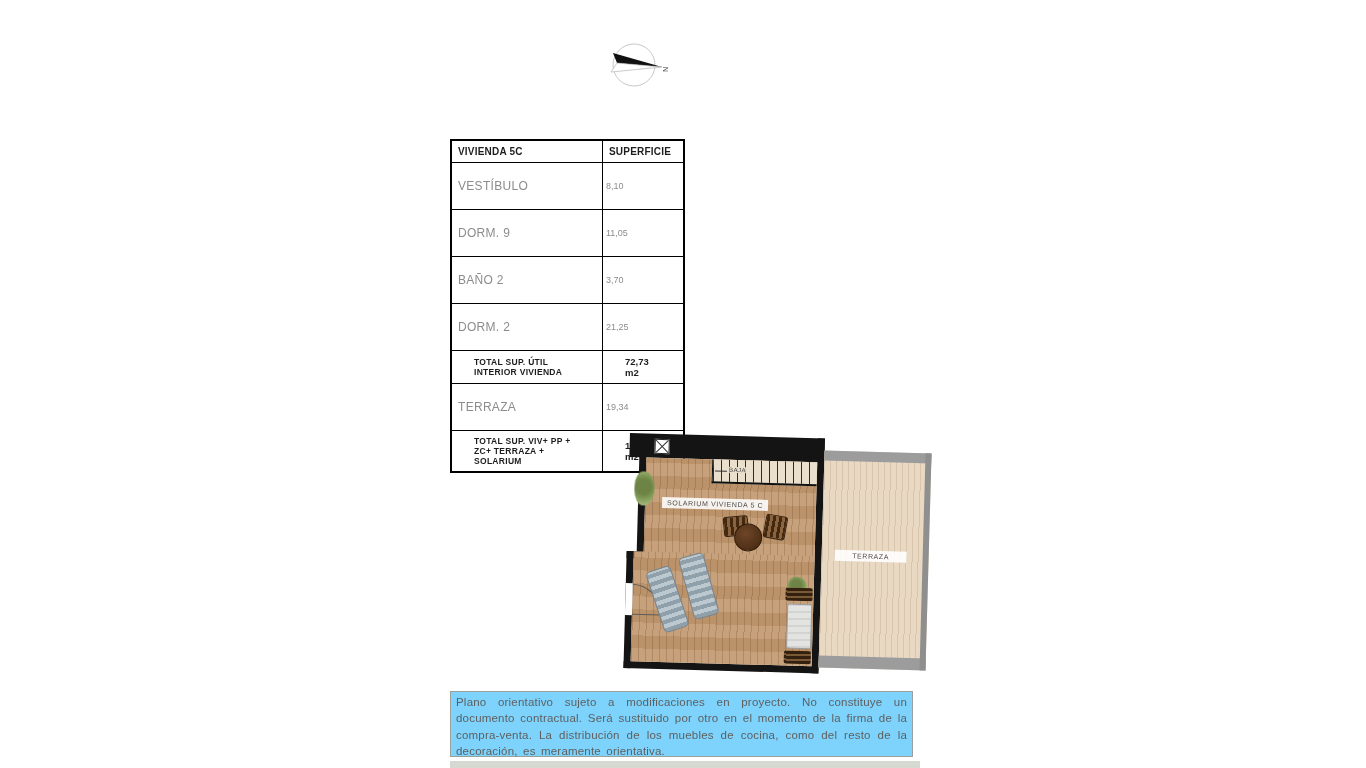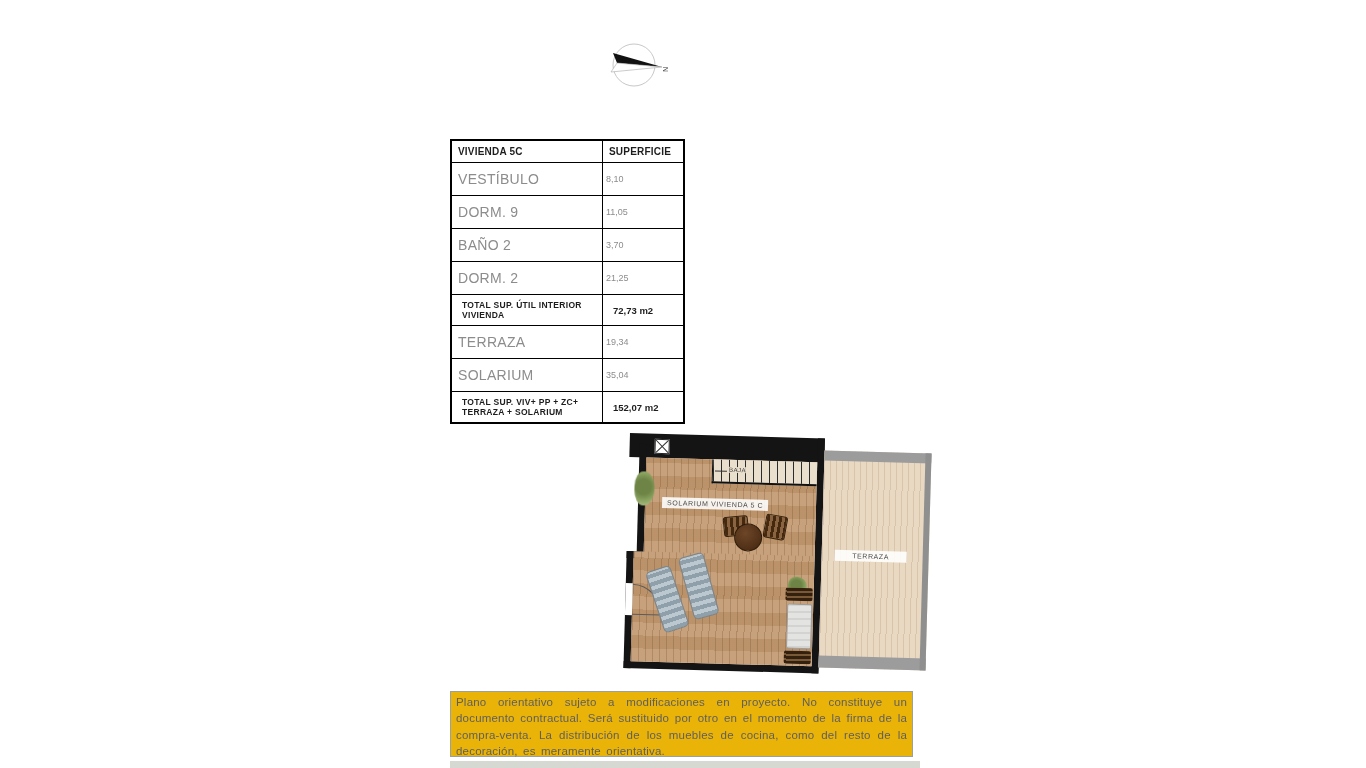--- a/index.html
+++ b/index.html
@@ -9,23 +9,23 @@
   
   .compass{position:absolute;left:606px;top:38px;width:66px;height:58px;}
 
   
   .area-table{position:absolute;left:450px;top:139px;border-collapse:collapse;
               border:2px solid #000;background:#fff;}
   .area-table th,.area-table td{border:1px solid #000;vertical-align:middle;}
   .area-table th{font-size:10px;color:#1d1d1d;padding:5px 6px;letter-spacing:.2px;}
   .area-table th.name{width:138px;text-align:left;}
   .area-table th.val{width:68px;text-align:left;}
-  .area-table td.label{font-size:14px;color:#8c8c8c;padding:8px 6px;letter-spacing:.3px;}
+  .area-table td.label{font-size:12px;color:#8c8c8c;padding:16px 6px;letter-spacing:.3px;}
   .area-table td.value{font-size:9px;color:#8c8c8c;padding:8px 3px;}
-  .area-table tr.bold-row td{color:#1d1d1d;font-weight:bold;padding:5px 10px;font-size:8.5px;}
+  .area-table tr.bold-row td{color:#1d1d1d;font-weight:bold;padding:5px 22px;font-size:8.5px;}
   .area-table tr.bold-row td.value{font-size:9.5px;}
 
   
   .plan{position:absolute;left:628px;top:433px;width:304px;height:240px;
         transform:rotate(1.6deg);transform-origin:0 0;}
   .plan *{position:absolute;box-sizing:border-box;}
   .wall{background:#141414;}
   .wall.top{left:2px;top:0;width:195px;height:24px;}
   .wall.left-upper{left:12px;top:10px;width:7px;height:112px;}
   .wall.step{left:2px;top:118px;width:17px;height:7px;}
@@ -84,21 +84,21 @@
 
   .terraza-floor{left:197px;top:12px;width:107px;height:217px;background-color:#e9d9c3;
      background-image:repeating-linear-gradient(90deg,rgba(150,115,80,.20) 0 1px,rgba(0,0,0,0) 1px 6px);}
   .terraza-rail{background:#9c9c9c;}
   .terraza-rail.top{left:197px;top:12px;width:107px;height:10px;}
   .terraza-rail.bottom{left:197px;top:217px;width:107px;height:12px;}
   .terraza-rail.right{left:298px;top:12px;width:6px;height:217px;background:#8f8f8f;}
 
   
   .disclaimer{position:absolute;left:450px;top:691px;width:463px;height:66px;
-     border:1px solid #9aa09a;background:#eab308;padding:2px 5px;box-sizing:border-box;}
+     border:1px solid #9aa09a;background:#7dd3fc;padding:2px 5px;box-sizing:border-box;}
   .disclaimer p{margin:0;font-size:11.5px;line-height:1.42;color:#5f5f5f;
      text-align:justify;letter-spacing:.2px;word-spacing:2px;}
 
   .bottom-bar{position:absolute;left:450px;top:761px;width:470px;height:7px;background:#d5d9d1;}
 </style>
 </head>
 <body>
 
 <div class="page">
 
@@ -144,24 +144,20 @@
           <td class="label">TOTAL SUP. ÚTIL INTERIOR VIVIENDA</td>
           <td class="value">72,73 m2</td>
         </tr>
 
 
         <tr>
           <td class="label">TERRAZA</td>
           <td class="value">19,34</td>
         </tr>
 
-        <tr>
-          <td class="label">SOLARIUM</td>
-          <td class="value">35,04</td>
-        </tr>
 
         <tr class="bold-row">
           <td class="label">TOTAL SUP. VIV+ PP + ZC+ TERRAZA + SOLARIUM</td>
           <td class="value">152,07 m2</td>
         </tr>
       </tbody>
   </table>
 
   <div class="plan">
 

